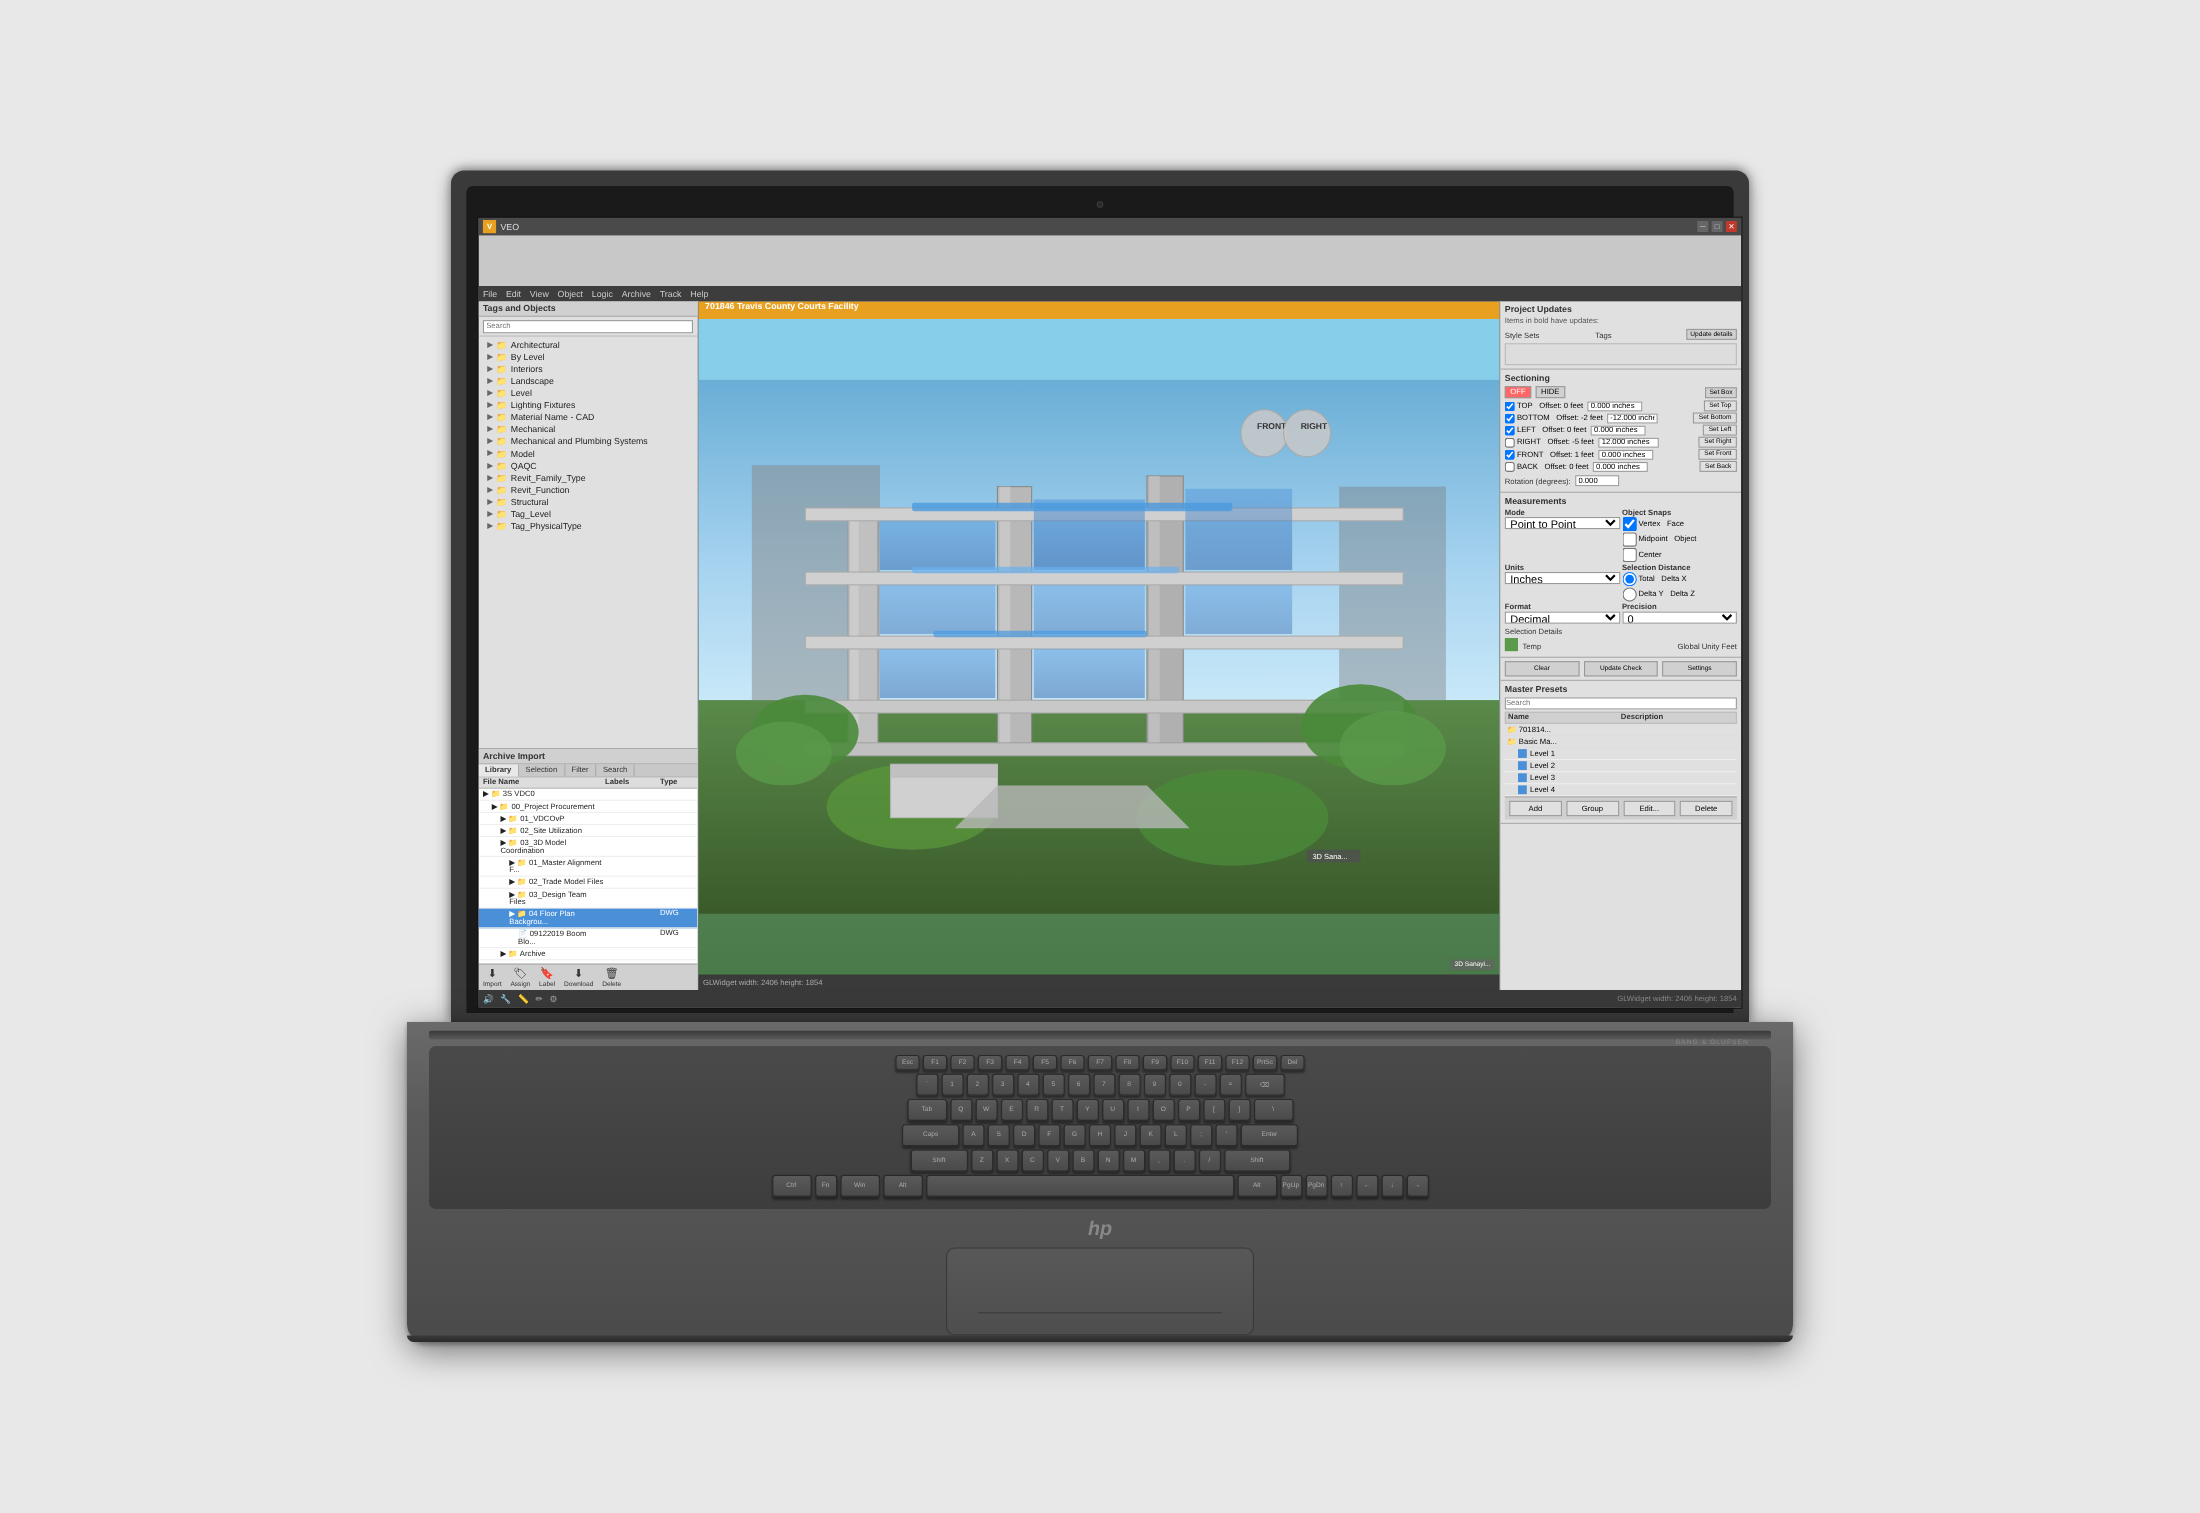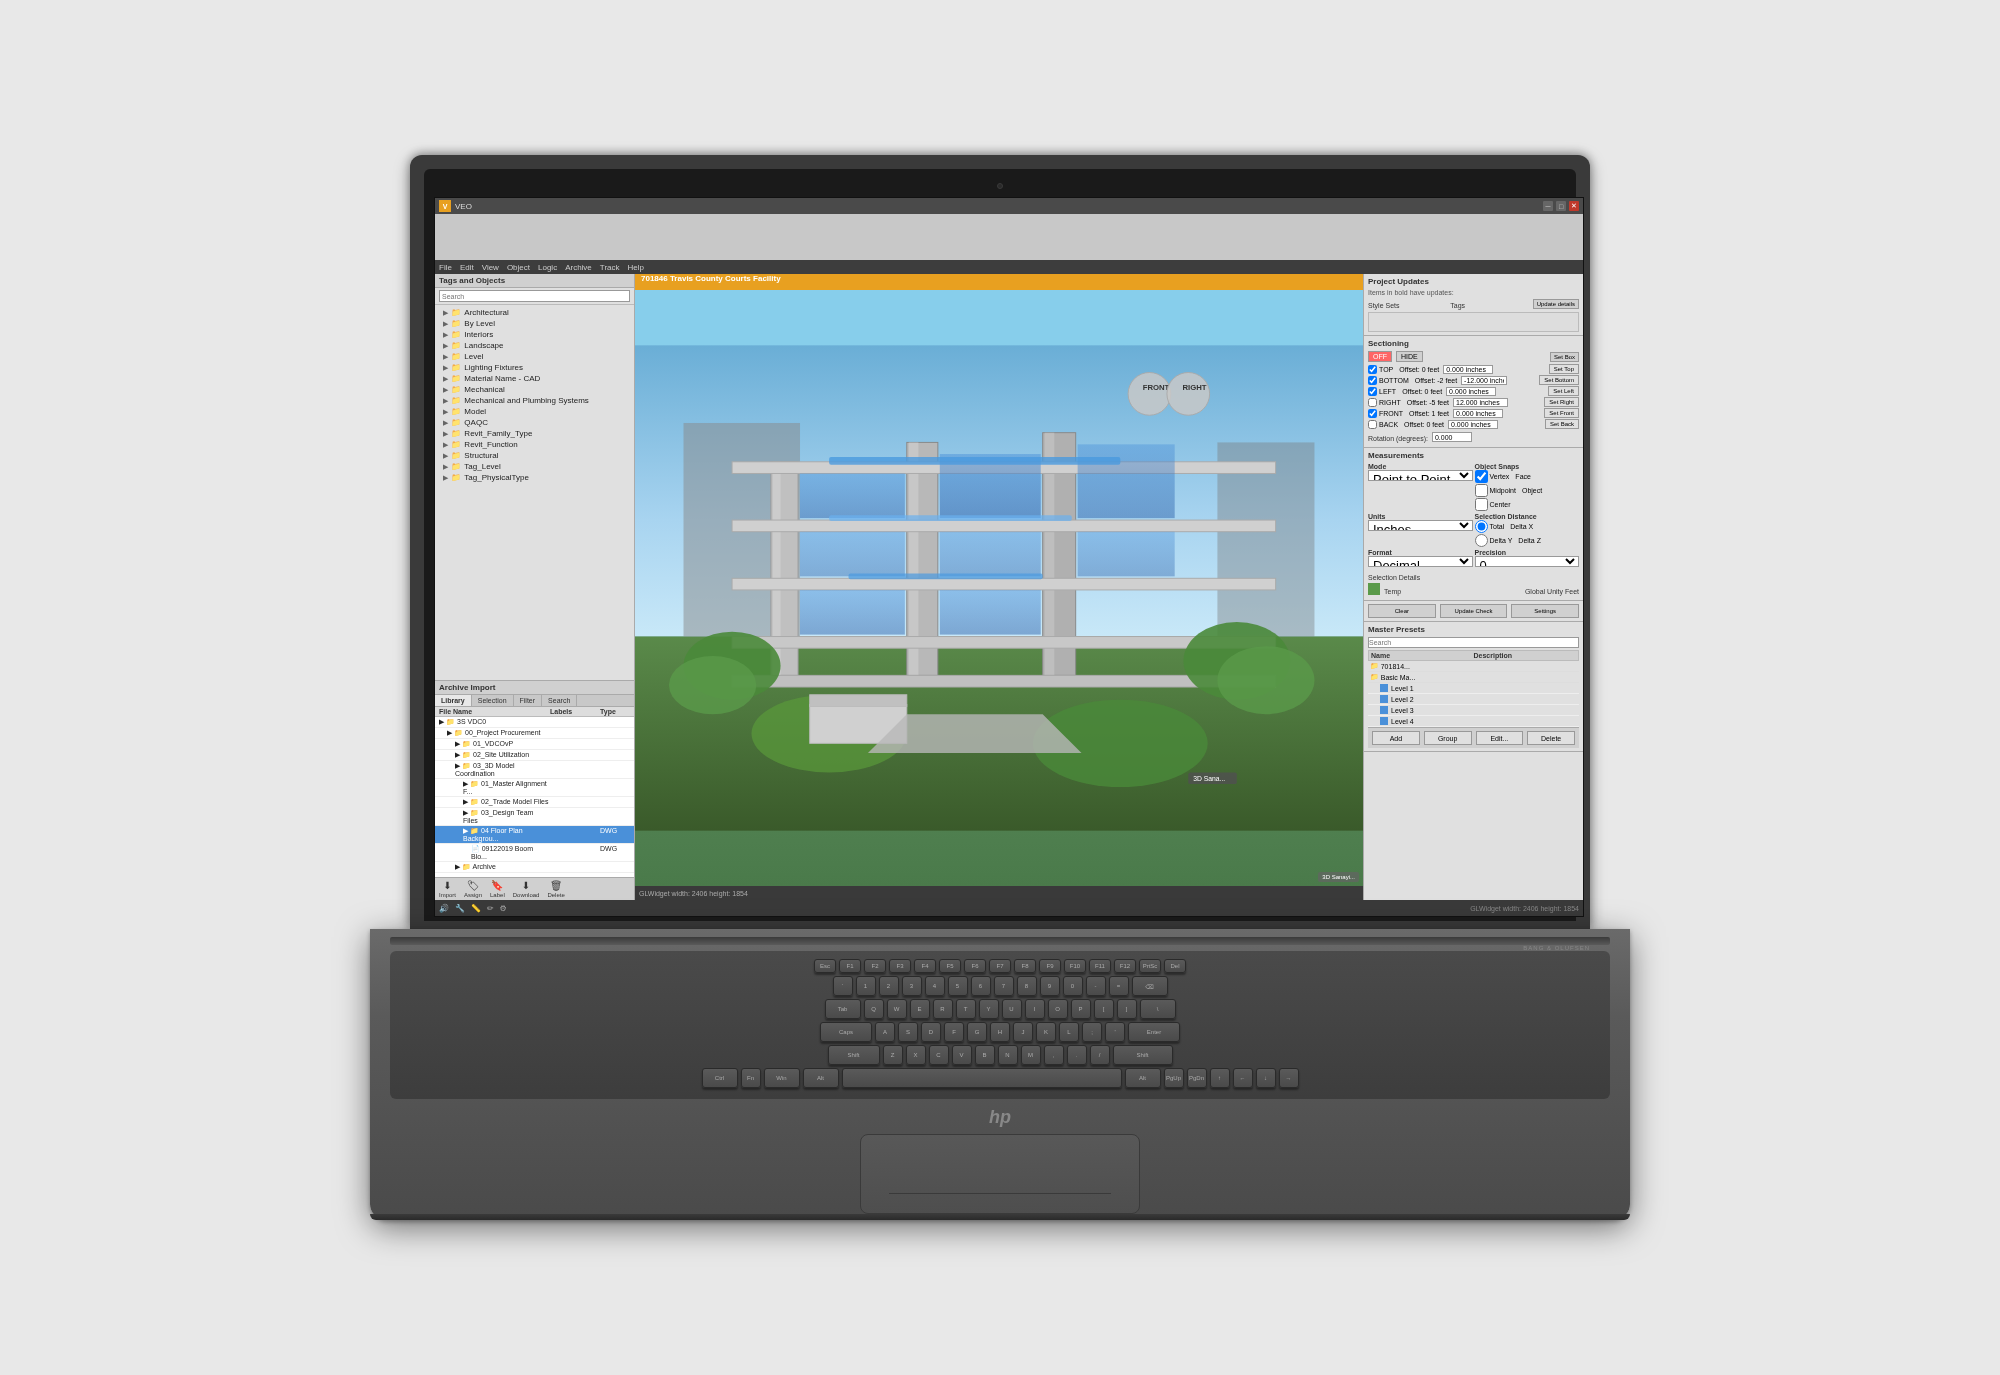--- a/index.html
+++ b/index.html
@@ -431,21 +431,21 @@
 
     .measure-label {
       font-size: 7px;
       color: #333;
       font-weight: bold;
     }
 
     .dropdown-mini {
       width: 100%;
       height: 11px;
-      font-size: 13px;
+      font-size: 10px;
       border: 1px solid #999;
       background: white;
     }
 
     .snap-options {
       display: flex;
       flex-direction: column;
       gap: 1px;
     }
 

